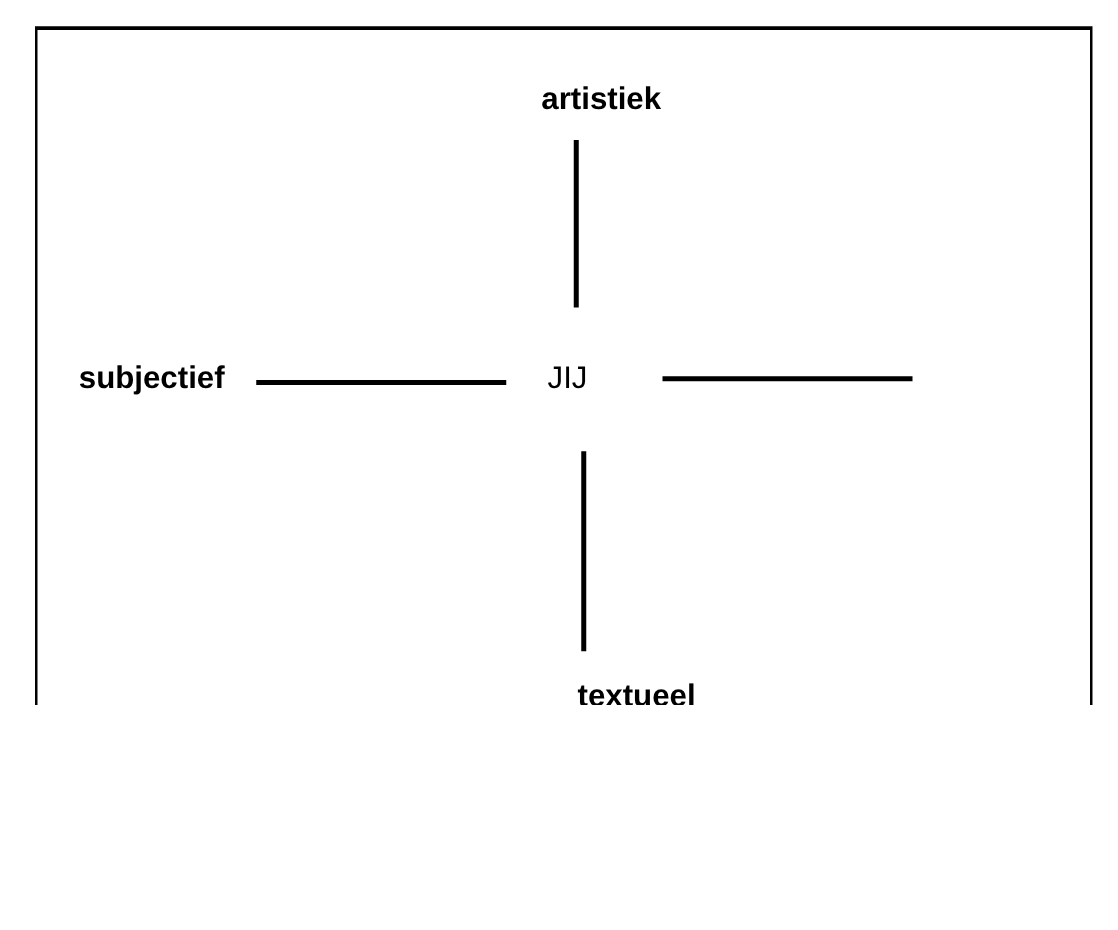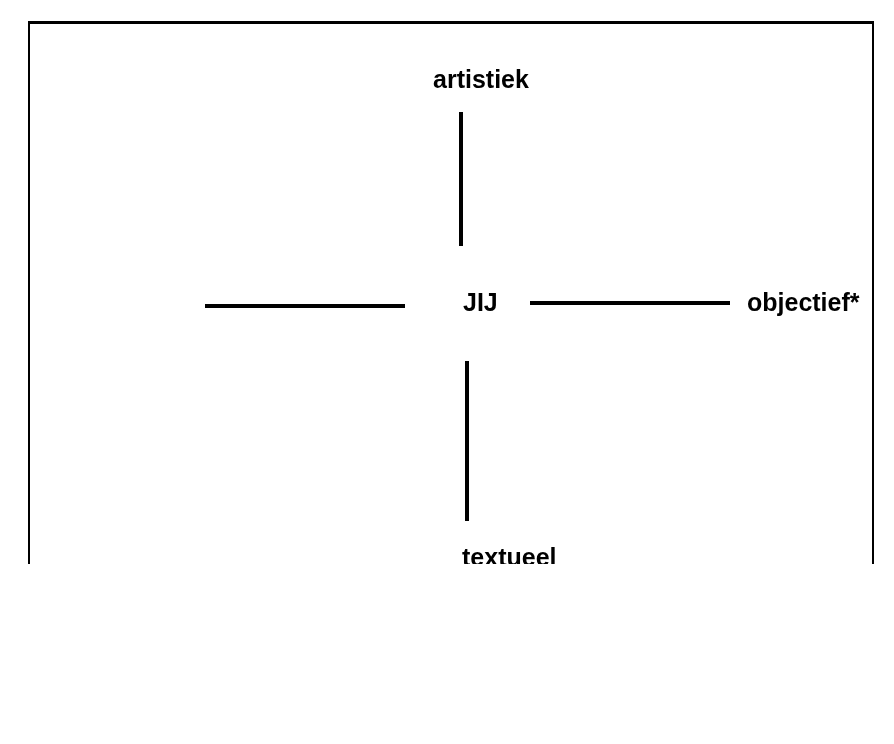--- a/index.html
+++ b/index.html
@@ -65,23 +65,23 @@
   }
   .label-top {
     left: 403px;
     top: 43px;
   }
   .label-left {
     left: 33px;
     top: 266px;
   }
   .label-center {
-    left: 433px;
+    left: 408px;
     top: 266px;
-    font-weight: bold;
+    font-weight: normal;
   }
   .label-right {
     left: 717px;
     top: 266px;
   }
   .label-bottom {
     left: 398px;
     top: 521px;
     margin-left: 34px;
   }
@@ -95,21 +95,21 @@
     <div class="axis-line line-top"></div>
 
     <div class="axis-line line-bottom"></div>
 
     <div class="axis-line line-left"></div>
 
     <div class="axis-line line-right"></div>
 
     <div class="label label-top">artistiek</div>
 
+    <div class="label label-left">subjectief</div>
 
     <div class="label label-center">JIJ</div>
 
-    <div class="label label-right">objectief*</div>
 
     <div class="label label-bottom">textueel</div>
 
   </div>
 </div>
 
 </body></html>

